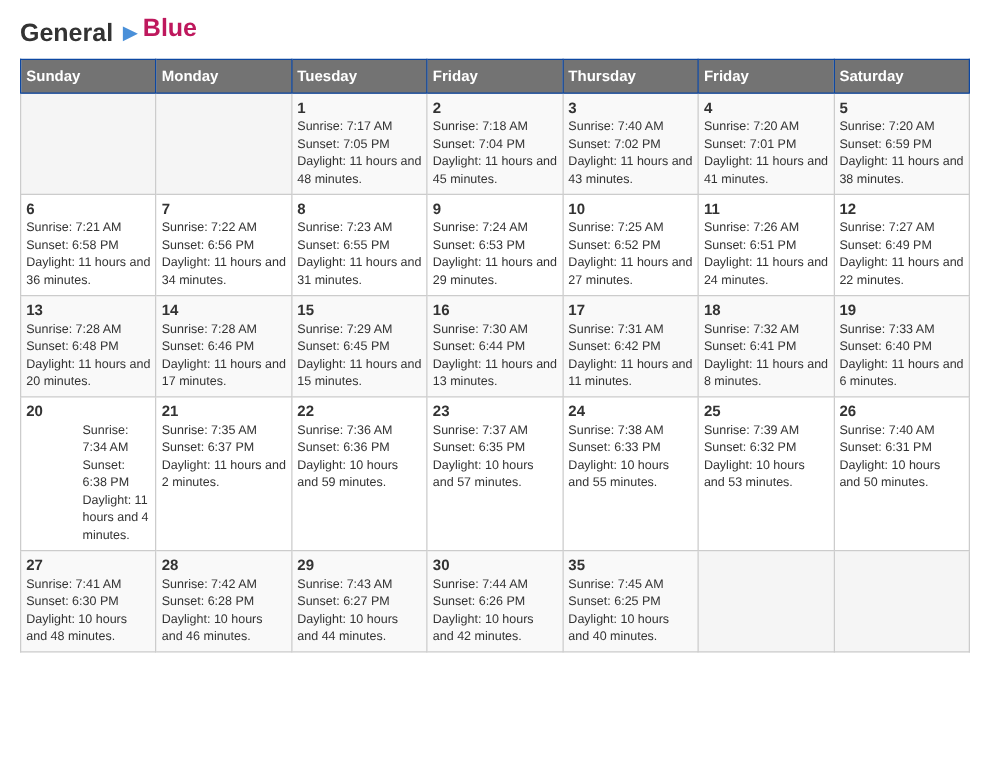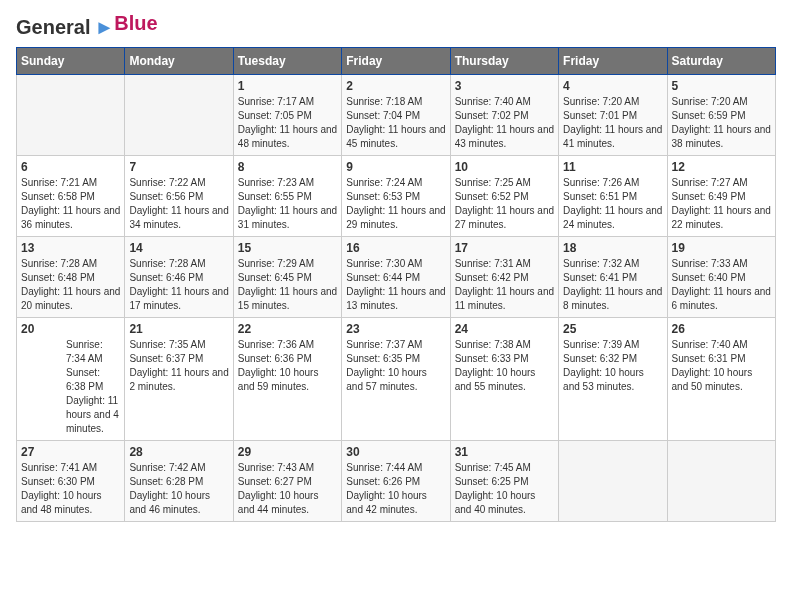--- a/index.html
+++ b/index.html
@@ -292,21 +292,21 @@
 Sunset: 6:27 PM
 Daylight: 10 hours and 44 minutes.</div>
         </td>
         <td>
           <span class="day-num">30</span>
           <div class="day-info" style="white-space: pre-wrap;">Sunrise: 7:44 AM
 Sunset: 6:26 PM
 Daylight: 10 hours and 42 minutes.</div>
         </td>
         <td>
-          <span class="day-num">31</span>
+          <span class="day-num">35</span>
           <div class="day-info" style="white-space: pre-wrap;">Sunrise: 7:45 AM
 Sunset: 6:25 PM
 Daylight: 10 hours and 40 minutes.</div>
         </td>
         <td class="empty"></td>
         <td class="empty"></td>
       </tr>
     </tbody>
 </table>
 

